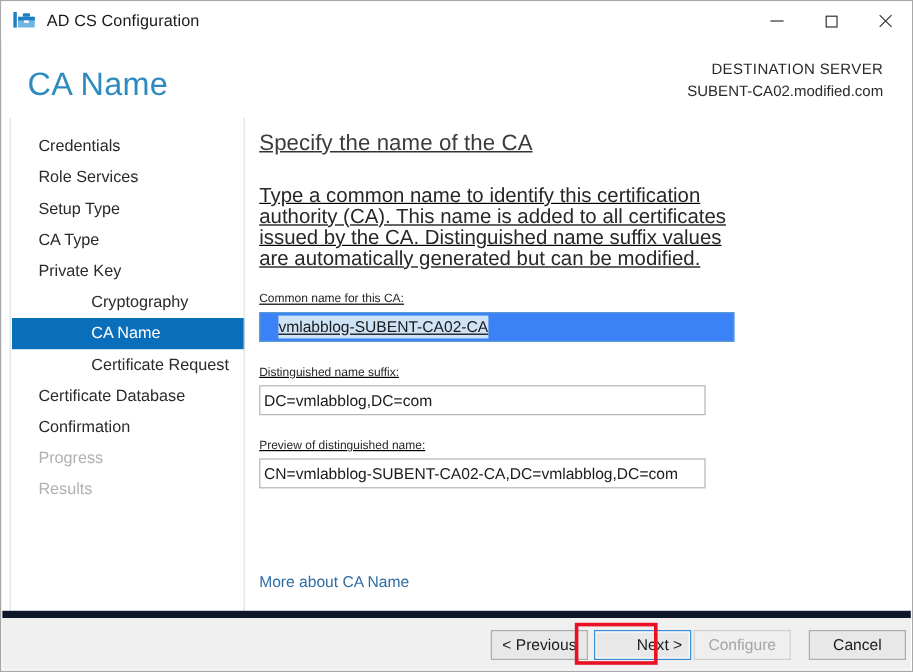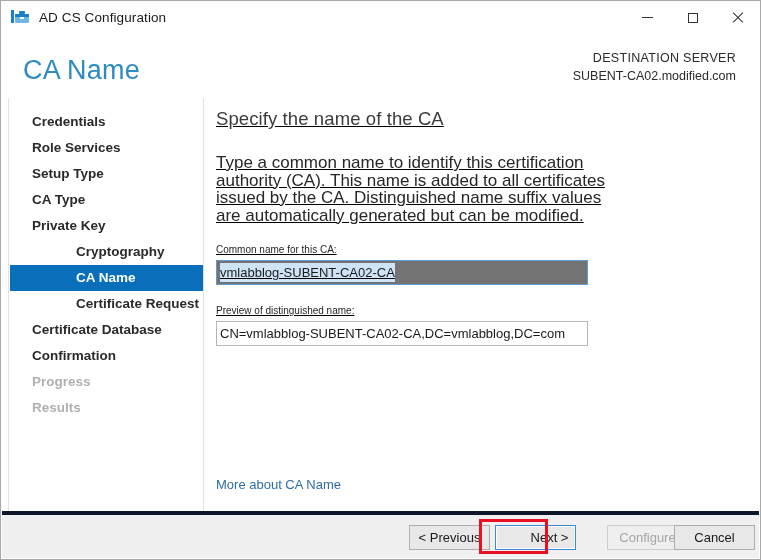--- a/index.html
+++ b/index.html
@@ -128,21 +128,20 @@
     background: #ffffff;
     border-right: 1px solid #e3e3e3;
   }
 
   
   .nav {
     position: absolute;
     left: 8px;
     top: 11px;
     width: 194px;
-    font-weight: bold;
   }
   .nav-item {
     height: 26px;
     line-height: 26px;
     padding-left: 22px;
     font-size: 13.5px;
     color: #2a2a2a;
     white-space: nowrap;
     cursor: default;
   }
@@ -204,22 +203,22 @@
     color: #1a1a1a;
     padding: 0 3px;
     outline: none;
   }
   
   .textbox-sim {
     position: relative;
     width: 364px;
     height: 23px;
     border: 1px solid #5b9bd5;
-    background: #737373;
-    padding: 0 3px;
+    background: #3b82f6;
+    padding: 0 15px;
     display: flex;
     align-items: center;
     cursor: text;
   }
   .sel-text {
     background: #cfe3f7;
     color: #1a1a1a;
     font-size: 13px;
     line-height: 17px;
     padding: 1px 0 1px 0;
@@ -236,21 +235,21 @@
     cursor: pointer;
   }
 
   
   .footer {
     position: absolute;
     left: 1px; right: 1px;
     bottom: 1px;
     height: 43px;
     background: #f0f0f0;
-    border-top: 4px solid #0f172a;
+    border-top: 6px solid #0f172a;
   }
   .btn {
     position: absolute;
     top: 10px;
     width: 81px;
     height: 25px;
     font-family: "Liberation Sans", sans-serif;
     font-size: 13px;
     color: #1a1a1a;
     background: #e8e8e8;
@@ -263,21 +262,21 @@
     background: #efefef;
     border-color: #cfcfcf;
   }
   .btn.focus {
     border: 1px solid #3c8ad6;
     box-shadow: inset 0 0 0 1px #ffffff;
     padding-left: 28px;
   }
   .btn-prev  { right: 269px; }
   .btn-next  { right: 183px; }
-  .btn-conf  { right: 71px; }
+  .btn-conf  { right: 100px; }
   .btn-cancel{ right: 4px; }
 
   
   .annot-rect {
     position: absolute;
     border: 3px solid #e81123;
     pointer-events: none;
     box-sizing: border-box;
   }
 </style>
@@ -343,20 +342,24 @@
       <div class="main-heading">Specify the name of the CA</div>
       <div class="main-para">Type a common name to identify this certification authority (CA). This name is added to all certificates issued by the CA. Distinguished name suffix values are automatically generated but can be modified.</div>
 
       <div class="field-group">
         <div class="field-label">Common name for this CA:</div>
         <div class="textbox-sim">
           <span class="sel-text">vmlabblog-SUBENT-CA02-CA</span>
         </div>
       </div>
 
+      <div class="field-group">
+        <div class="field-label">Distinguished name suffix:</div>
+        <input class="textbox" type="text" value="DC=vmlabblog,DC=com" style="">
+      </div>
 
       <div class="field-group">
         <div class="field-label">Preview of distinguished name:</div>
         <input class="textbox" type="text" value="CN=vmlabblog-SUBENT-CA02-CA,DC=vmlabblog,DC=com" style="">
       </div>
 
       <a class="more-link">More about CA Name</a>
     </div>
   </div>
 

